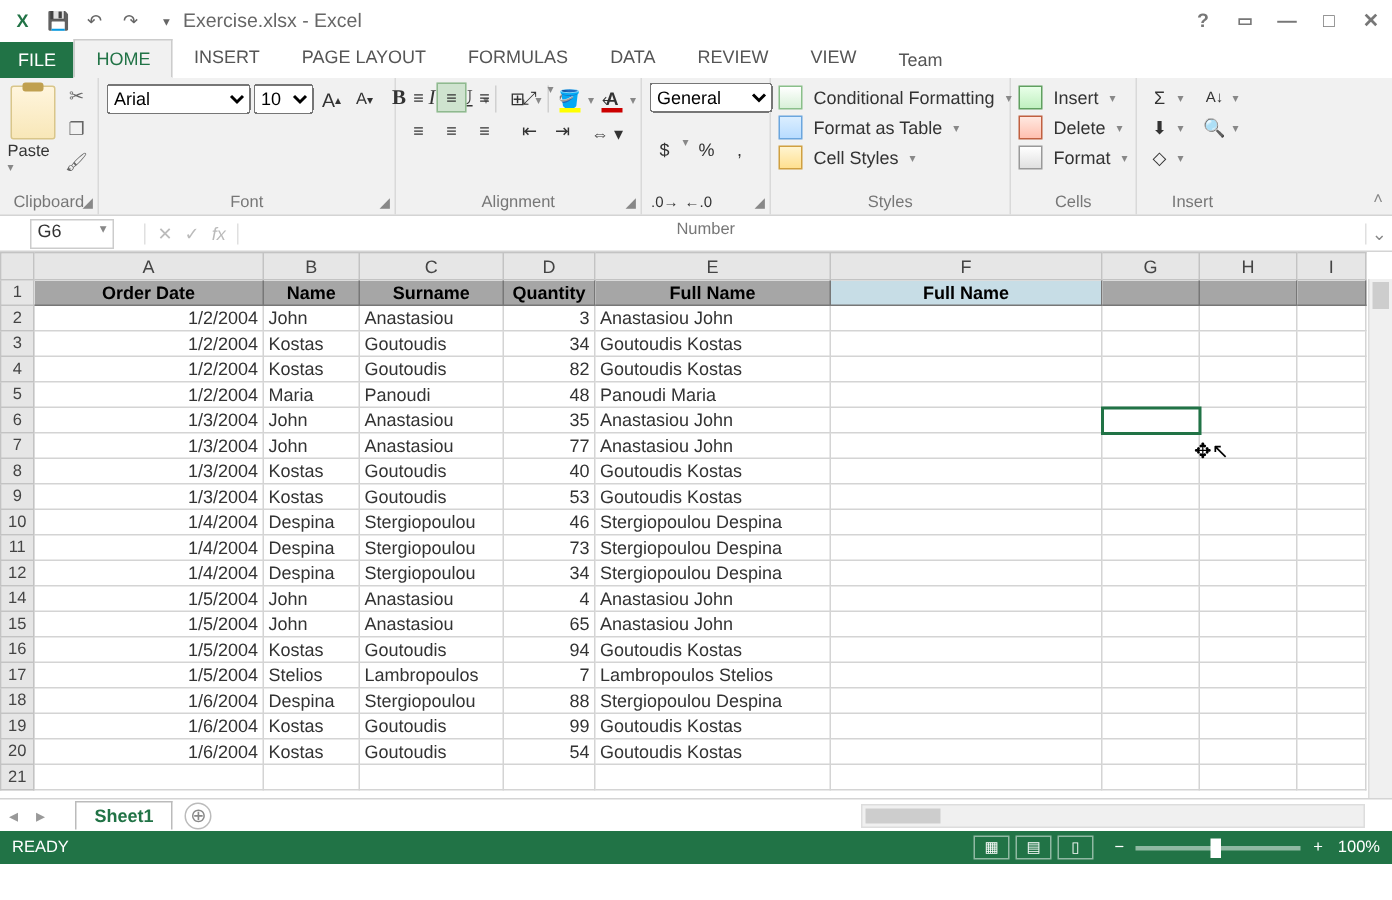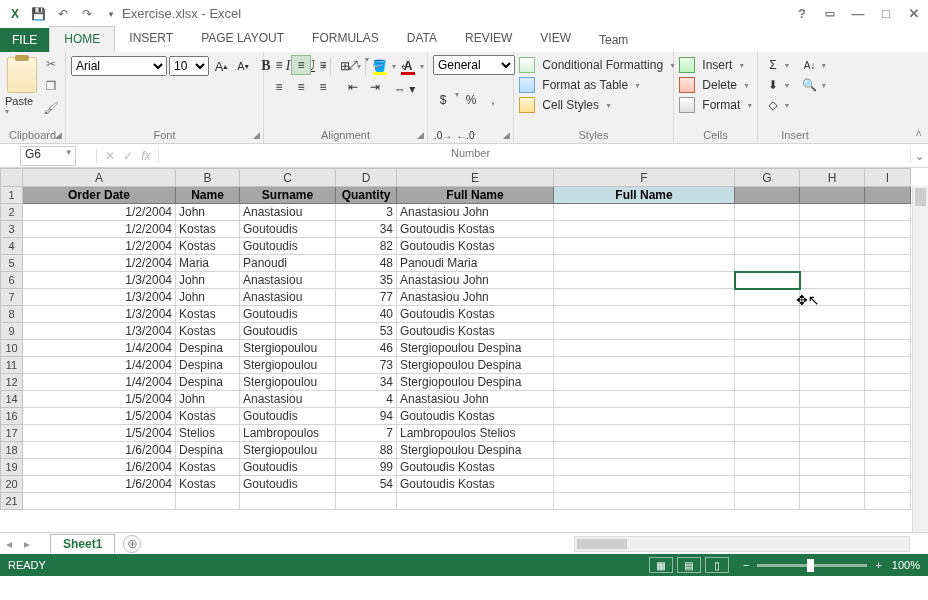--- a/index.html
+++ b/index.html
@@ -452,20 +452,32 @@
           <td class="cell">John</td>
           <td class="cell">Anastasiou</td>
           <td class="cell right">4</td>
           <td class="cell">Anastasiou John</td>
           <td class="cell"></td>
           <td class="cell"></td>
           <td class="cell"></td>
           <td class="cell"></td>
         </tr>
         <tr>
+          <td class="rowhead">15</td>
+          <td class="cell right">1/5/2004</td>
+          <td class="cell">John</td>
+          <td class="cell">Anastasiou</td>
+          <td class="cell right">65</td>
+          <td class="cell">Anastasiou John</td>
+          <td class="cell"></td>
+          <td class="cell"></td>
+          <td class="cell"></td>
+          <td class="cell"></td>
+        </tr>
+        <tr>
           <td class="rowhead">16</td>
           <td class="cell right">1/5/2004</td>
           <td class="cell">Kostas</td>
           <td class="cell">Goutoudis</td>
           <td class="cell right">94</td>
           <td class="cell">Goutoudis Kostas</td>
           <td class="cell"></td>
           <td class="cell"></td>
           <td class="cell"></td>
           <td class="cell"></td>

